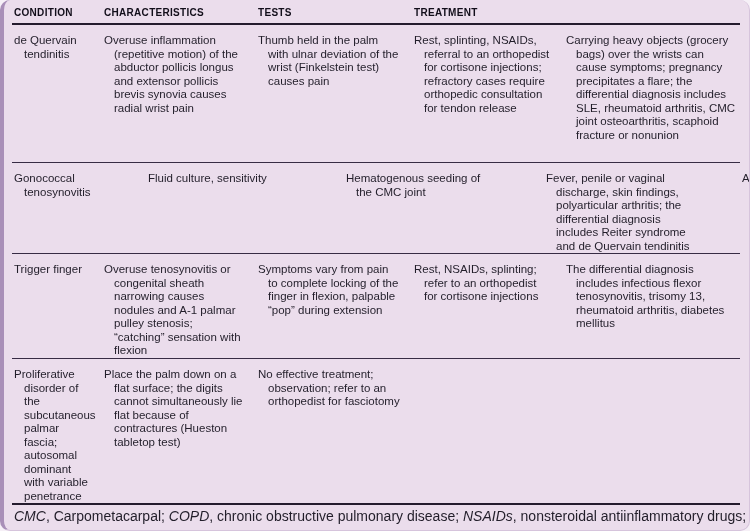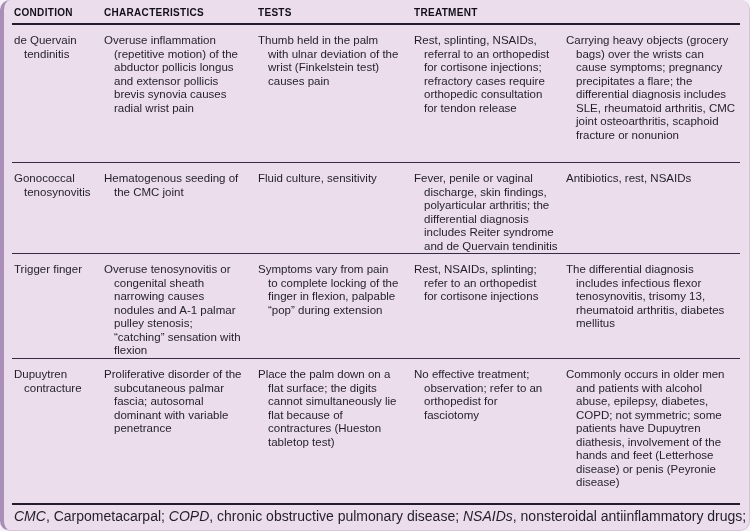--- a/index.html
+++ b/index.html
@@ -29,21 +29,21 @@
     font-size: 10px; font-weight: bold; letter-spacing: 0.3px;
     color: #120e1a;
     padding: 1px 6px 5px 2px;
     white-space: nowrap;
   }
 
   .trow { padding-top: 9px; }
   .trow + .trow { border-top: 1px solid #372b44; }
   .tbody { border-bottom: 2px solid #241b2e; }
   .row-1 { min-height: 137px; }
-  .row-2 { min-height: 89px; }
+  .row-2 { min-height: 89px; gap: 44px; }
   .row-3 { min-height: 105px; }
   .row-4 { min-height: 145px; }
 
   .cell {
     font-size: 11.5px; line-height: 13.5px;
     padding: 0 12px 0 2px;
   }
   .cell p { padding-left: 10px; text-indent: -10px; }
   .cell.pearls { padding-right: 4px; }
 
@@ -84,25 +84,25 @@
           </div>
         <div class="cell pearls">
             <p>Carrying heavy objects (grocery bags) over the wrists can cause symptoms; pregnancy precipitates a flare; the differential diagnosis includes SLE, rheumatoid arthritis, CMC joint osteoarthritis, scaphoid fracture or nonunion</p>
           </div>
       </div>
 
       <div class="grid-row trow row-2">
         <div class="cell condition">
             <p>Gonococcal tenosynovitis</p>
           </div>
+        <div class="cell tests">
+            <p>Fluid culture, sensitivity</p>
+          </div>
         <div class="cell characteristics">
             <p>Hematogenous seeding of the CMC joint</p>
-          </div>
-        <div class="cell tests">
-            <p>Fluid culture, sensitivity</p>
           </div>
         <div class="cell pearls">
             <p>Fever, penile or vaginal discharge, skin findings, polyarticular arthritis; the differential diagnosis includes Reiter syndrome and de Quervain tendinitis</p>
           </div>
         <div class="cell treatment">
             <p>Antibiotics, rest, NSAIDs</p>
           </div>
       </div>
 
       <div class="grid-row trow row-3">
@@ -117,34 +117,28 @@
           </div>
         <div class="cell treatment">
             <p>Rest, NSAIDs, splinting; refer to an orthopedist for cortisone injections</p>
           </div>
         <div class="cell pearls">
             <p>The differential diagnosis includes infectious flexor tenosynovitis, trisomy 13, rheumatoid arthritis, diabetes mellitus</p>
           </div>
       </div>
 
       <div class="grid-row trow row-4">
-        <div class="cell condition">
-            <p>Dupuytren contracture</p>
-          </div>
         <div class="cell characteristics">
             <p>Proliferative disorder of the subcutaneous palmar fascia; autosomal dominant with variable penetrance</p>
           </div>
         <div class="cell tests">
             <p>Place the palm down on a flat surface; the digits cannot simultaneously lie flat because of contractures (Hueston tabletop test)</p>
           </div>
         <div class="cell treatment">
             <p>No effective treatment; observation; refer to an orthopedist for fasciotomy</p>
-          </div>
-        <div class="cell pearls">
-            <p>Commonly occurs in older men and patients with alcohol abuse, epilepsy, diabetes, COPD; not symmetric; some patients have Dupuytren diathesis, involvement of the hands and feet (Letterhose disease) or penis (Peyronie disease)</p>
           </div>
       </div>
 
     </div>
 
     <div class="footnote"><i>CMC</i><span>, Carpometacarpal; </span><i>COPD</i><span>, chronic obstructive pulmonary disease; </span><i>NSAIDs</i><span>, nonsteroidal antiinflammatory drugs; </span><i>SLE</i><span>, systemic lupus erythematosus.</span></div>
 
   </div>
 </div>
 

